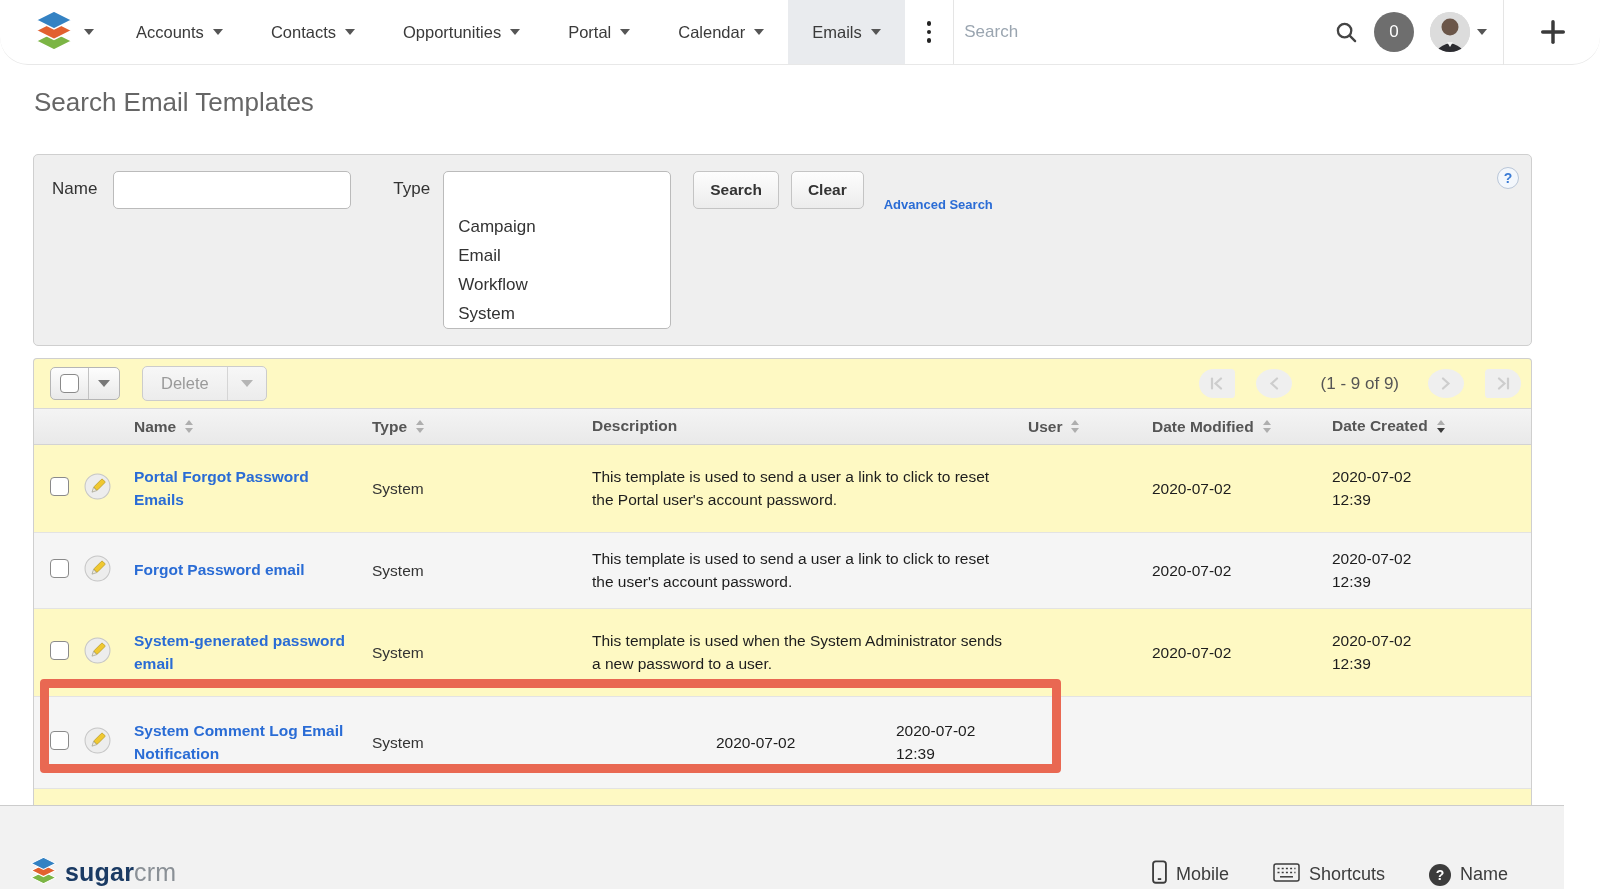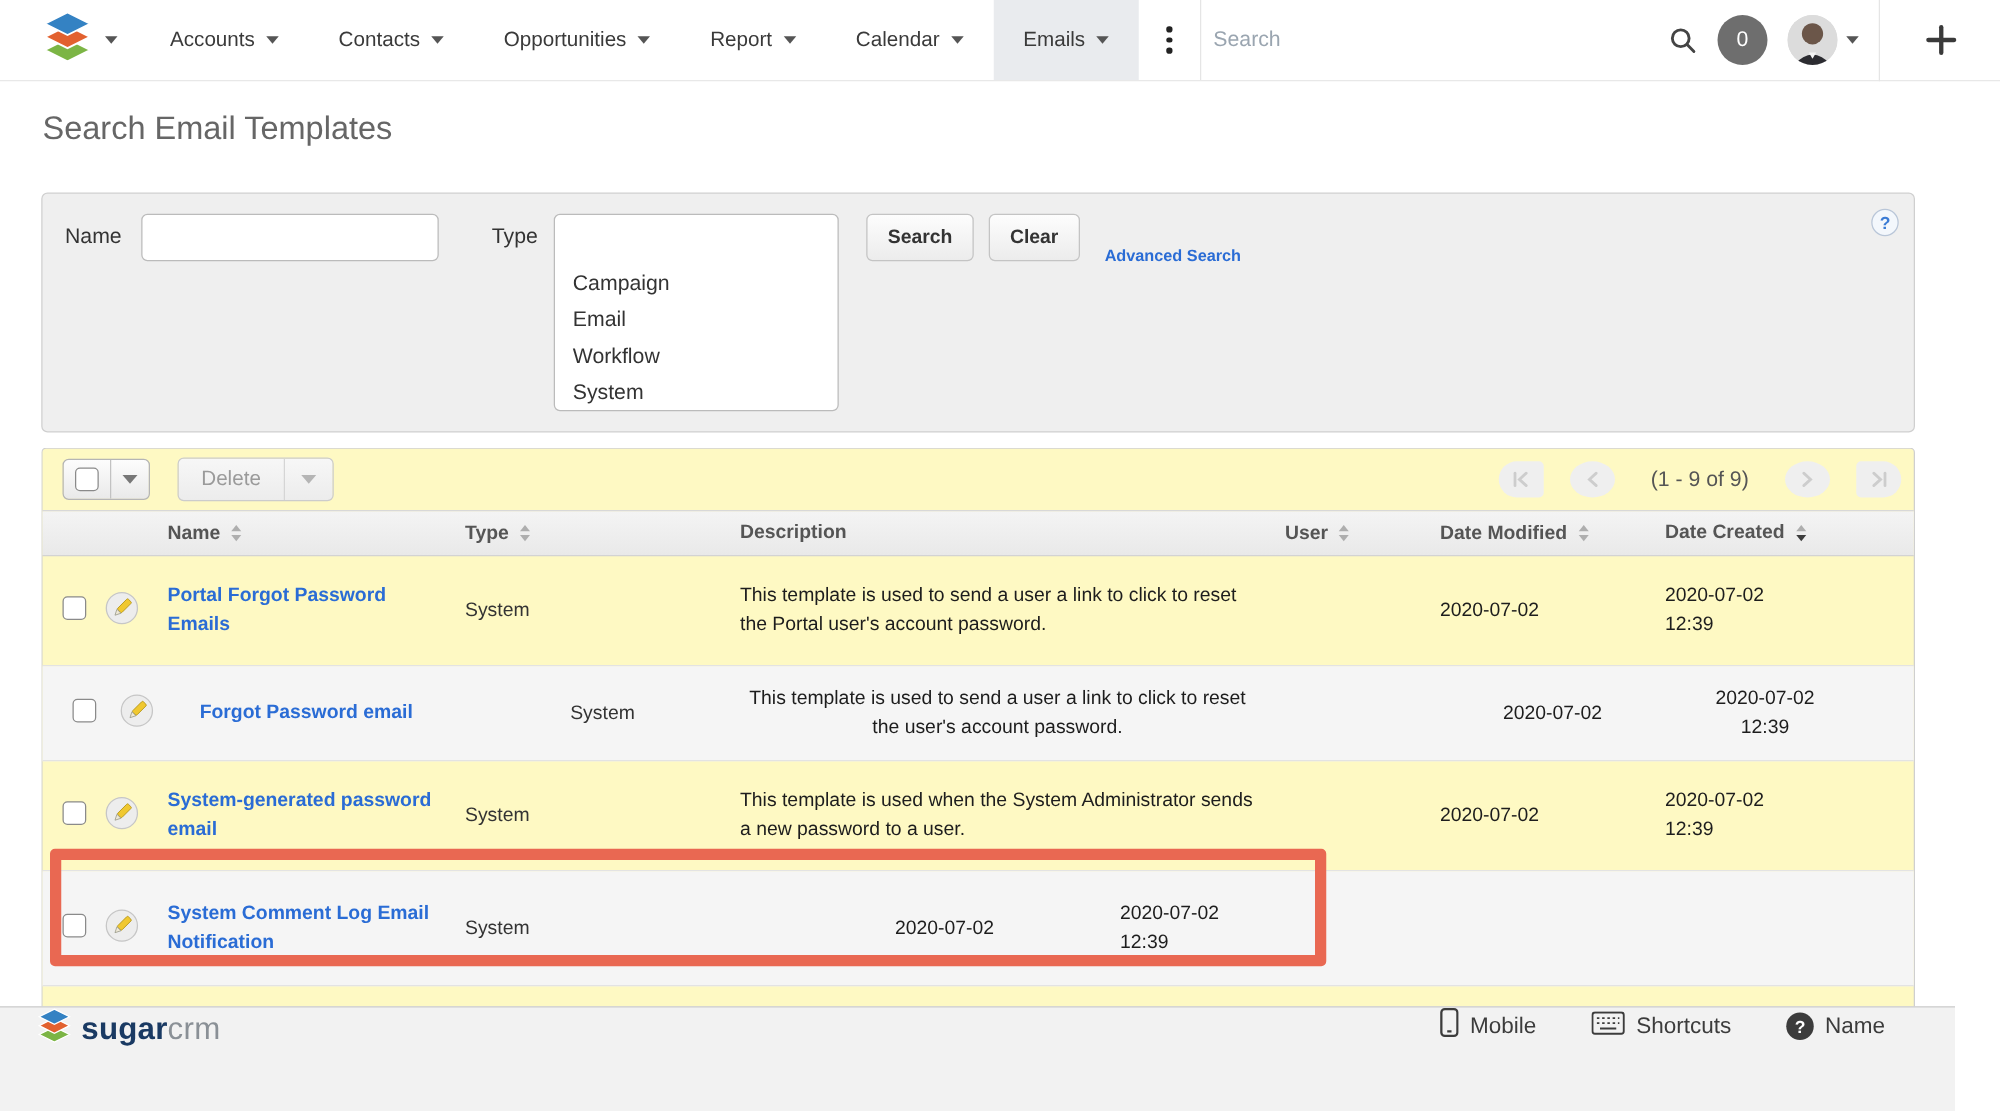--- a/index.html
+++ b/index.html
@@ -1,21 +1,21 @@
 <!DOCTYPE html>
 <html><head>
 <meta charset="utf-8">
 <style>
   * { margin:0; padding:0; box-sizing:border-box; }
   html,body { width:1600px; height:889px; overflow:hidden; background:#fff;
               font-family:"Liberation Sans", sans-serif; color:#333; }
 
   
   .topnav { height:65px; display:flex; align-items:stretch; background:#fff;
-            border-bottom:1px solid #e8e8e8; position:relative; z-index:20; }
+            border-bottom:1px solid #e8e8e8; position:relative; z-index:20;border-radius:28px; }
   .brand { display:flex; align-items:center; gap:10px; padding:0 18px 0 34px; cursor:pointer; }
   .navitem { display:flex; align-items:center; gap:9px; padding:0 24px; font-size:16.5px;
              color:#3a3a3a; cursor:pointer; }
   .navitem.active { background:#e9ebee; }
   .caret { width:0; height:0; border-left:5.5px solid transparent; border-right:5.5px solid transparent;
            border-top:6.5px solid #555; display:inline-block; }
   .kebab { display:flex; flex-direction:column; gap:4px; justify-content:center; padding:0 22px; cursor:pointer; }
   .kebab i { width:4.5px; height:4.5px; border-radius:50%; background:#222; }
   .nav-divider { width:1px; background:#e5e5e5; margin:0; }
   .nav-search { display:flex; align-items:center; flex:1; padding-left:10px; }
@@ -89,30 +89,30 @@
   .c-dmod  { width:180px; flex:none; color:#1d1d1d; }
   .c-dcre  { width:160px; flex:none; color:#1d1d1d; line-height:1.45; }
   .hcell { display:flex; align-items:center; gap:9px; }
   .sorter { display:inline-flex; flex-direction:column; gap:2.5px; }
   .tri-u { width:0; height:0; border-left:4.5px solid transparent; border-right:4.5px solid transparent;
            border-bottom:5px solid #aeaeae; }
   .tri-d { width:0; height:0; border-left:4.5px solid transparent; border-right:4.5px solid transparent;
            border-top:5px solid #aeaeae; }
   .tri-d.active { border-top-color:#3c3c3c; }
   .name-link { color:#2a6cd5; font-weight:bold; text-decoration:none; cursor:pointer; line-height:1.45; display:inline-block; }
-  .r1 { height:88px; } .r2 { height:76px;text-align:center; } .r3 { height:88px; } .r4 { height:92px; } .r5 { height:86px; }
+  .r1 { height:88px; } .r2 { height:76px; } .r3 { height:88px; } .r4 { height:92px; } .r5 { height:86px; }
   .dt-block span { display:block; }
 
   
   .highlight-box { position:absolute; left:40px; top:679px; width:1021px; height:94px;
                    border:9px solid #e96852; border-radius:4px; z-index:5; pointer-events:none; }
 
   
   .footer { position:absolute; left:0; bottom:0; width:1564px; height:84px; background:#f2f2f2;
-            border-top:1px solid #ccc; display:flex; align-items:flex-start; z-index:10; }
+            border-top:1px solid #ccc; display:flex; align-items:flex-end; z-index:10; }
   .f-logo { display:flex; align-items:center; gap:8px; margin-left:30px; }
   .f-brand { font-size:25px; letter-spacing:0.2px; }
   .f-brand .sugar { font-weight:bold; color:#1a3a63; }
   .f-brand .crm { color:#8a9096; }
   .f-links { margin-left:auto; display:flex; align-items:center; gap:44px; margin-right:56px; }
   .f-item { display:flex; align-items:center; gap:9px; font-size:18px; color:#3c3c3c; cursor:pointer; }
   .help-dark { width:22px; height:22px; border-radius:50%; background:#3c3c3c; color:#fff; font-size:14px;
                font-weight:bold; display:flex; align-items:center; justify-content:center; }
 </style>
 </head>
@@ -136,21 +136,21 @@
   </div>
   <div class="navitem">
     <span>Contacts</span>
     <span class="caret"></span>
   </div>
   <div class="navitem">
     <span>Opportunities</span>
     <span class="caret"></span>
   </div>
   <div class="navitem">
-    <span>Report</span>
+    <span>Portal</span>
     <span class="caret"></span>
   </div>
   <div class="navitem">
     <span>Calendar</span>
     <span class="caret"></span>
   </div>
   <div class="navitem active">
     <span>Emails</span>
     <span class="caret"></span>
   </div>

